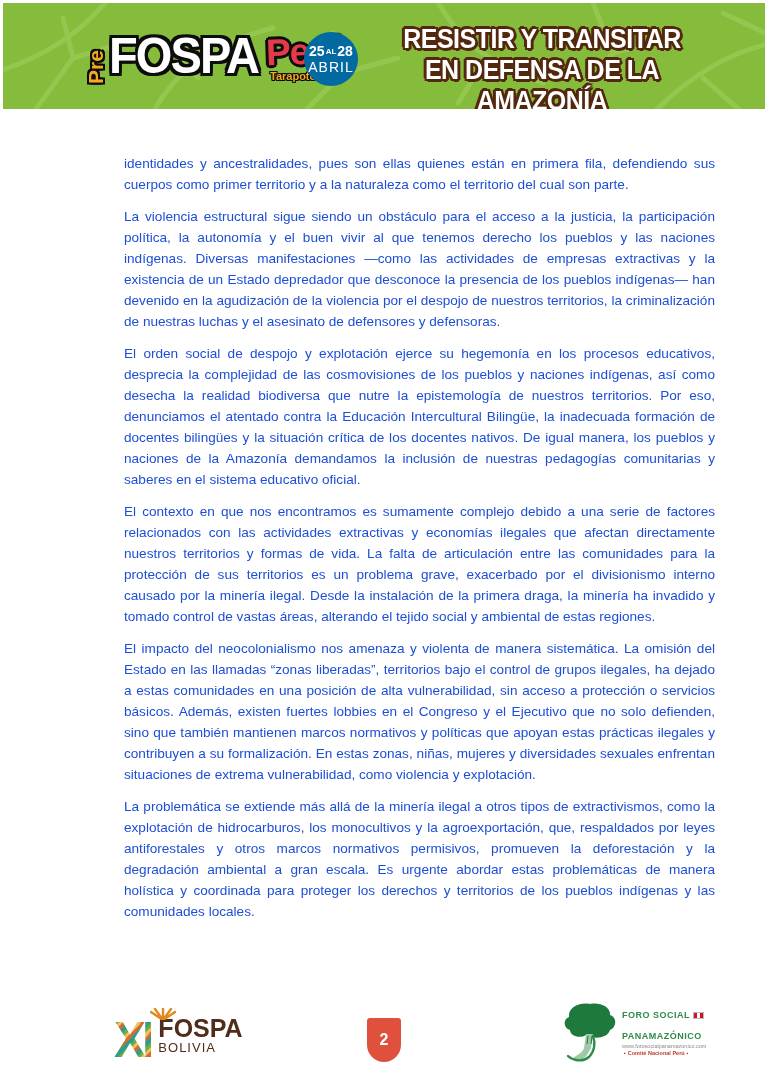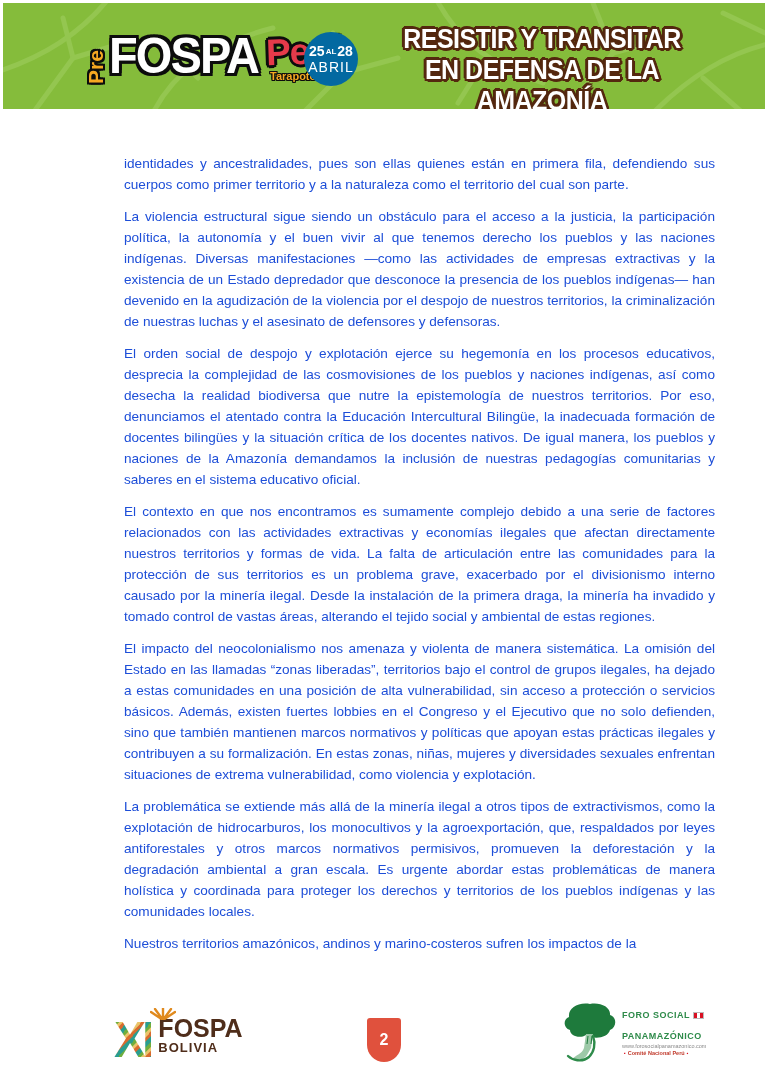--- a/index.html
+++ b/index.html
@@ -84,21 +84,21 @@
   .xi-wrap { position:relative; padding-top:10px; }
   .sun-crest { position:absolute; left:36px; top:0px; }
   .xi {
     font-size:48px; font-weight:900; letter-spacing:-4px; line-height:44px;
     background:repeating-linear-gradient(135deg,#2a9d8f 0 4px,#6fae3d 4px 7px,#e9c46a 7px 10px,#d96b2f 10px 13px);
     -webkit-background-clip:text; background-clip:text; color:transparent;
     display:inline-block; transform:scaleY(1.05);
   }
   .fb-text { display:flex; flex-direction:column; margin-left:7px; color:#4f2d1a; }
   .fb-name { font-size:25px; font-weight:800; letter-spacing:0; line-height:24px; }
-  .fb-sub  { font-size:13px; font-weight:700; letter-spacing:1px; }
+  .fb-sub  { font-size:13px; font-weight:400; letter-spacing:1px; }
 
   .page-badge {
     position:absolute; left:367px; top:18px; width:34px; height:44px;
     background:#e0513d; border-radius:3px 3px 17px 17px;
     display:flex; align-items:center; justify-content:center;
   }
   .page-badge span { color:#ffffff; font-size:16px; font-weight:700; }
 
   .foro-social { position:absolute; left:560px; top:0px; display:flex; align-items:center; }
   .fs-text { display:flex; flex-direction:column; margin-left:2px; }
@@ -157,21 +157,20 @@
     </div>
   </header>
 
   <main class="content">
       <p>identidades y ancestralidades, pues son ellas quienes están en primera fila, defendiendo sus cuerpos como primer territorio y a la naturaleza como el territorio del cual son parte.</p>
       <p>La violencia estructural sigue siendo un obstáculo para el acceso a la justicia, la participación política, la autonomía y el buen vivir al que tenemos derecho los pueblos y las naciones indígenas. Diversas manifestaciones —como las actividades de empresas extractivas y la existencia de un Estado depredador que desconoce la presencia de los pueblos indígenas— han devenido en la agudización de la violencia por el despojo de nuestros territorios, la criminalización de nuestras luchas y el asesinato de defensores y defensoras.</p>
       <p>El orden social de despojo y explotación ejerce su hegemonía en los procesos educativos, desprecia la complejidad de las cosmovisiones de los pueblos y naciones indígenas, así como desecha la realidad biodiversa que nutre la epistemología de nuestros territorios. Por eso, denunciamos el atentado contra la Educación Intercultural Bilingüe, la inadecuada formación de docentes bilingües y la situación crítica de los docentes nativos. De igual manera, los pueblos y naciones de la Amazonía demandamos la inclusión de nuestras pedagogías comunitarias y saberes en el sistema educativo oficial.</p>
       <p>El contexto en que nos encontramos es sumamente complejo debido a una serie de factores relacionados con las actividades extractivas y economías ilegales que afectan directamente nuestros territorios y formas de vida. La falta de articulación entre las comunidades para la protección de sus territorios es un problema grave, exacerbado por el divisionismo interno causado por la minería ilegal. Desde la instalación de la primera draga, la minería ha invadido y tomado control de vastas áreas, alterando el tejido social y ambiental de estas regiones.</p>
       <p>El impacto del neocolonialismo nos amenaza y violenta de manera sistemática. La omisión del Estado en las llamadas “zonas liberadas”, territorios bajo el control de grupos ilegales, ha dejado a estas comunidades en una posición de alta vulnerabilidad, sin acceso a protección o servicios básicos. Además, existen fuertes lobbies en el Congreso y el Ejecutivo que no solo defienden, sino que también mantienen marcos normativos y políticas que apoyan estas prácticas ilegales y contribuyen a su formalización. En estas zonas, niñas, mujeres y diversidades sexuales enfrentan situaciones de extrema vulnerabilidad, como violencia y explotación.</p>
       <p>La problemática se extiende más allá de la minería ilegal a otros tipos de extractivismos, como la explotación de hidrocarburos, los monocultivos y la agroexportación, que, respaldados por leyes antiforestales y otros marcos normativos permisivos, promueven la deforestación y la degradación ambiental a gran escala. Es urgente abordar estas problemáticas de manera holística y coordinada para proteger los derechos y territorios de los pueblos indígenas y las comunidades locales.</p>
-      <p>Nuestros territorios amazónicos, andinos y marino-costeros sufren los impactos de la</p>
     </main>
 
   <footer class="footer">
 
     <div class="fospa-bolivia">
       <span class="xi-wrap">
         <svg class="sun-crest" width="26" height="12" viewBox="0 0 26 12">
           <path d="M13 12 L1 4 M13 12 L5 1 M13 12 L13 0 M13 12 L21 1 M13 12 L25 4" stroke="#e08a1e" stroke-width="2.4" stroke-linecap="round" fill="none"></path>
         </svg>
         <span class="xi">XI</span>

